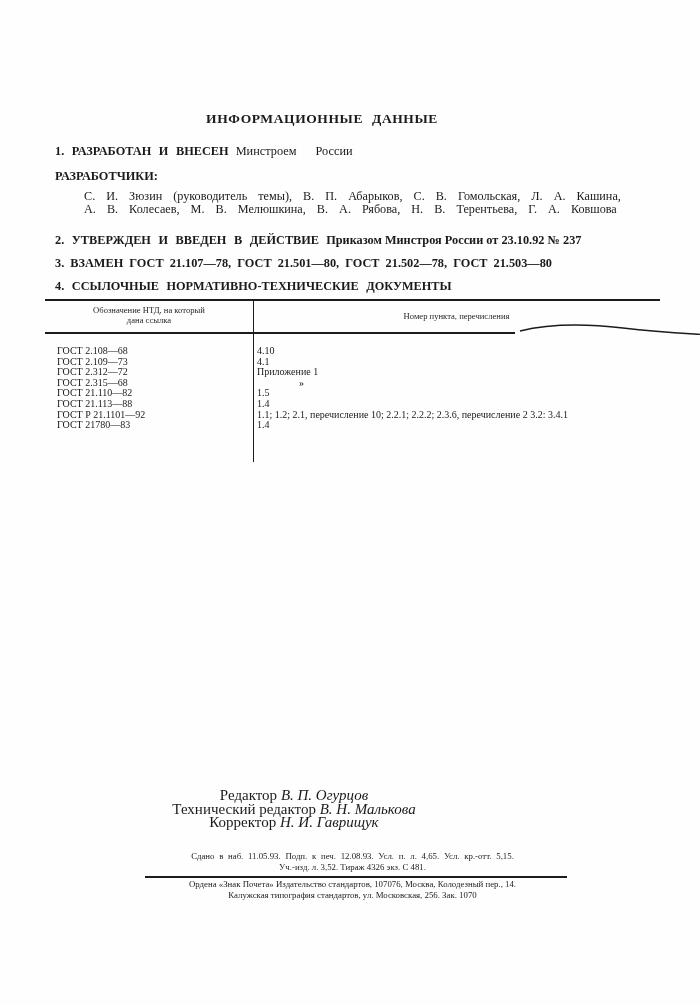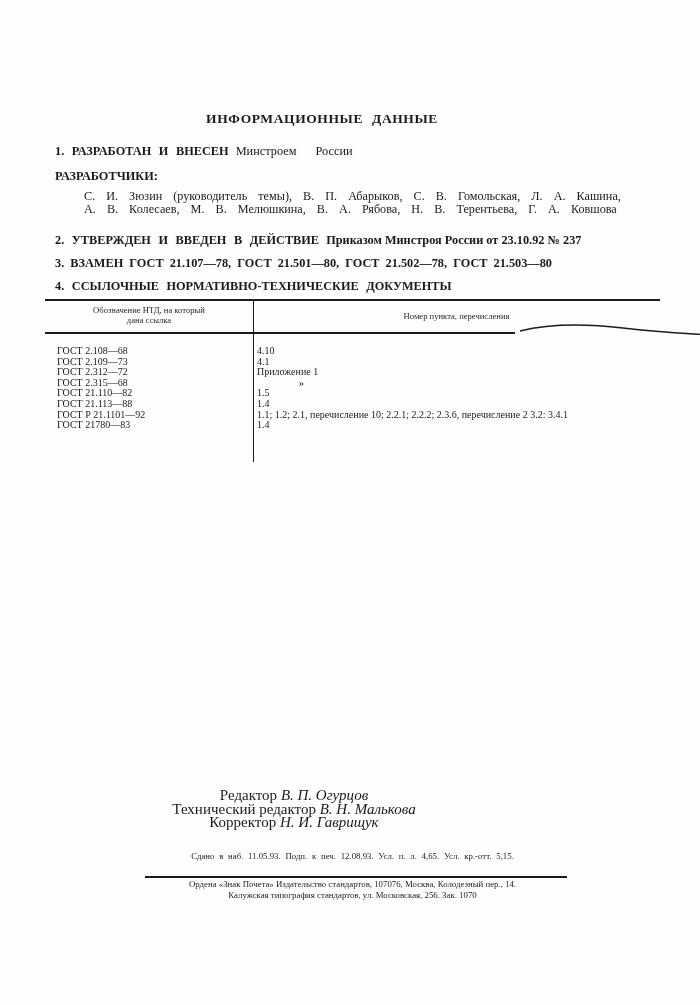--- a/index.html
+++ b/index.html
@@ -180,20 +180,21 @@
       <i>В. Н. Малькова</i>
     </div>
     <div>
       <span>Корректор</span>
       <i>Н. И. Гаврищук</i>
     </div>
   </div>
 
   <div class="abs imprint1">
     <div class="l1">Сдано в наб. 11.05.93. Подп. к печ. 12.08.93. Усл. п. л. 4,65. Усл. кр.-отт. 5,15.</div>
+    <div>Уч.-изд. л. 3,52. Тираж 4326 экз. С 481.</div>
   </div>
 
   <div class="abs imprint-rule"></div>
 
   <div class="abs imprint2">
     <div>Ордена «Знак Почета» Издательство стандартов, 107076, Москва, Колодезный пер., 14.</div>
     <div>Калужская типография стандартов, ул. Московская, 256. Зак. 1070</div>
   </div>
 
 </div>

